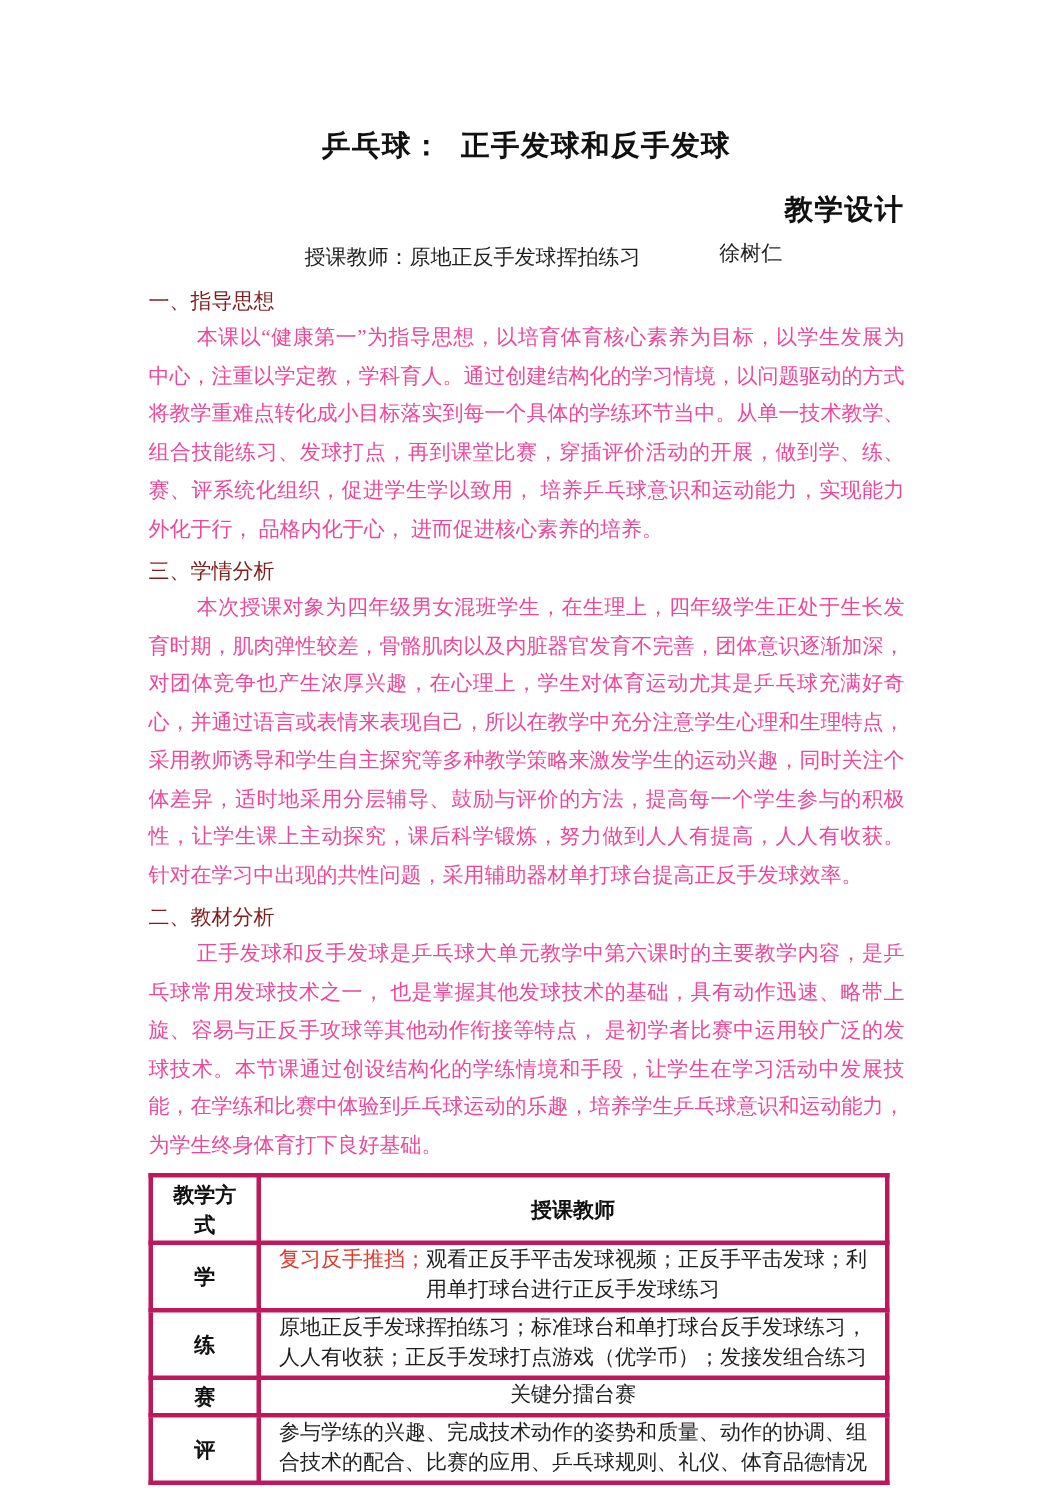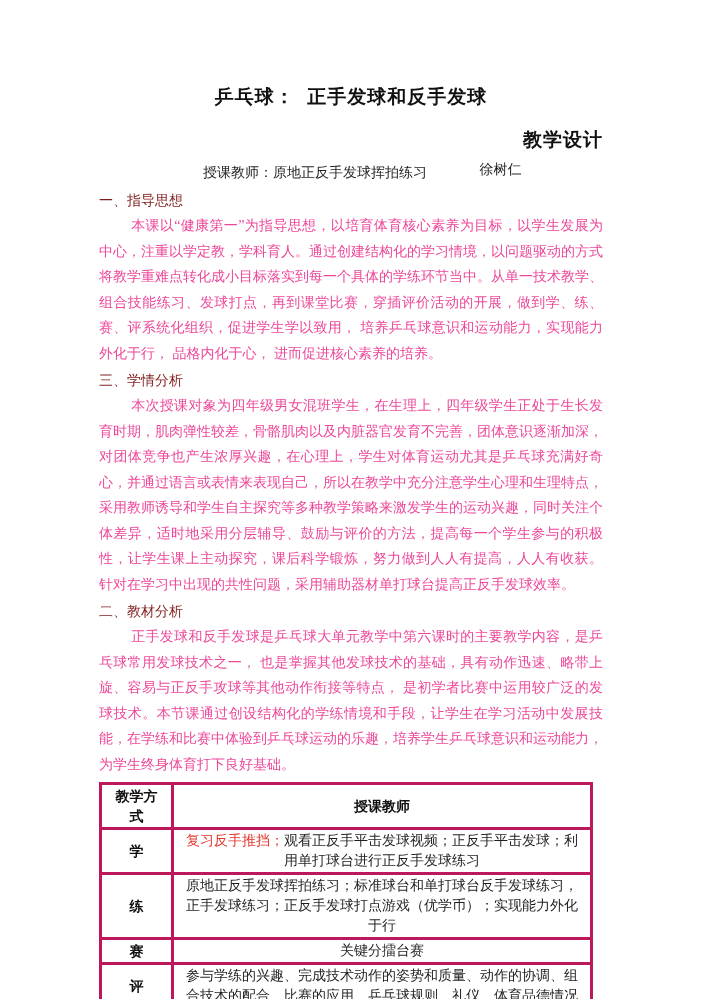--- a/index.html
+++ b/index.html
@@ -112,21 +112,21 @@
           <th>授课教师</th>
         </tr>
       </thead>
       <tbody>
         <tr>
           <td class="cell-method">学</td>
           <td class="cell-content"><span class="red-note">复习反手推挡；</span><span>观看正反手平击发球视频；正反手平击发球；利用单打球台进行正反手发球练习</span></td>
         </tr>
         <tr>
           <td class="cell-method">练</td>
-          <td class="cell-content">原地正反手发球挥拍练习；标准球台和单打球台反手发球练习，正手发球练习；正反手发球打点游戏（优学币）；实现能力外化于行</td>
+          <td class="cell-content">原地正反手发球挥拍练习；标准球台和单打球台反手发球练习，人人有收获；正反手发球打点游戏（优学币）；发接发组合练习</td>
         </tr>
         <tr>
           <td class="cell-method">赛</td>
           <td class="cell-content">关键分擂台赛</td>
         </tr>
         <tr>
           <td class="cell-method">评</td>
           <td class="cell-content">参与学练的兴趣、完成技术动作的姿势和质量、动作的协调、组合技术的配合、比赛的应用、乒乓球规则、礼仪、体育品德情况</td>
         </tr>
       </tbody>

